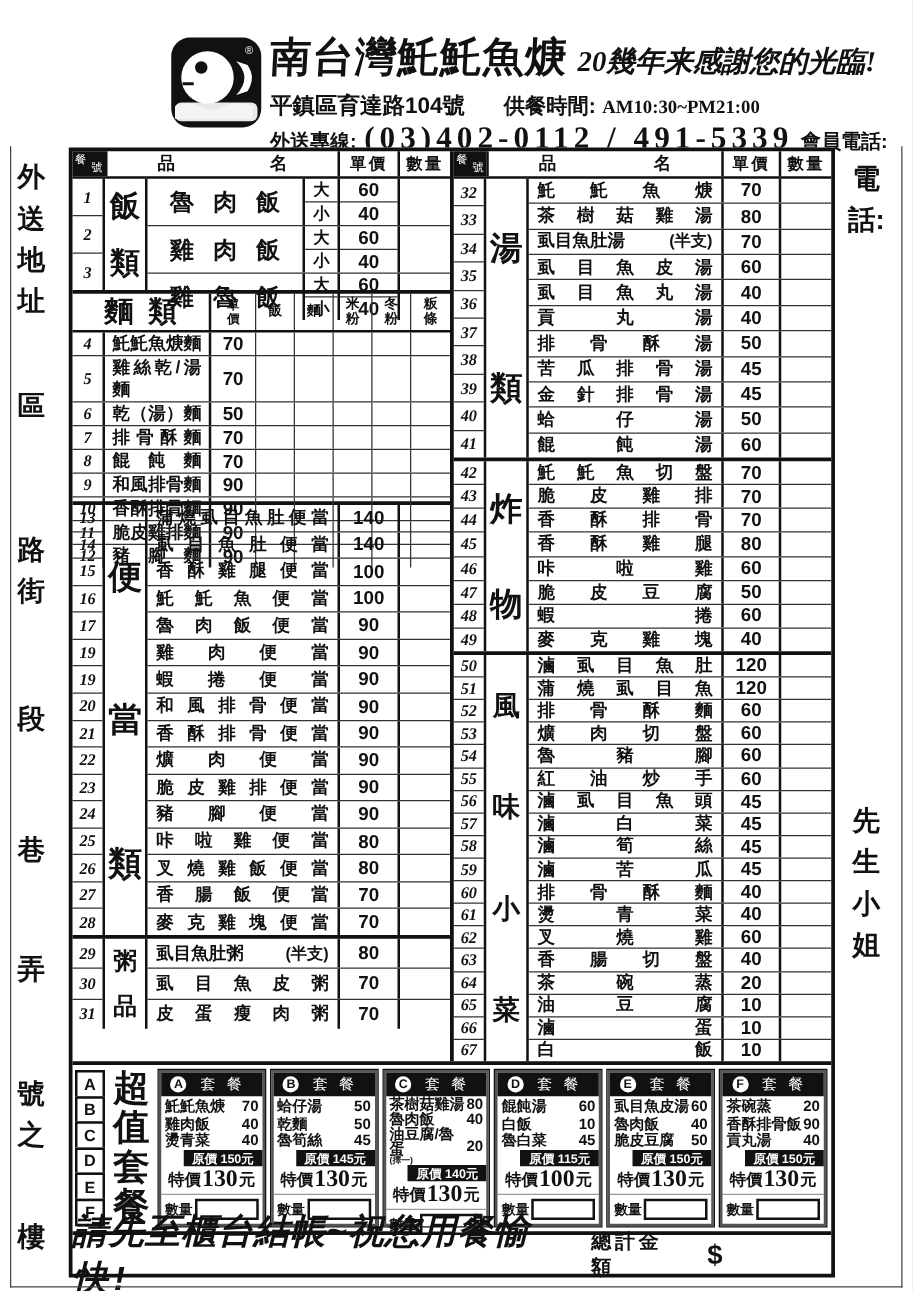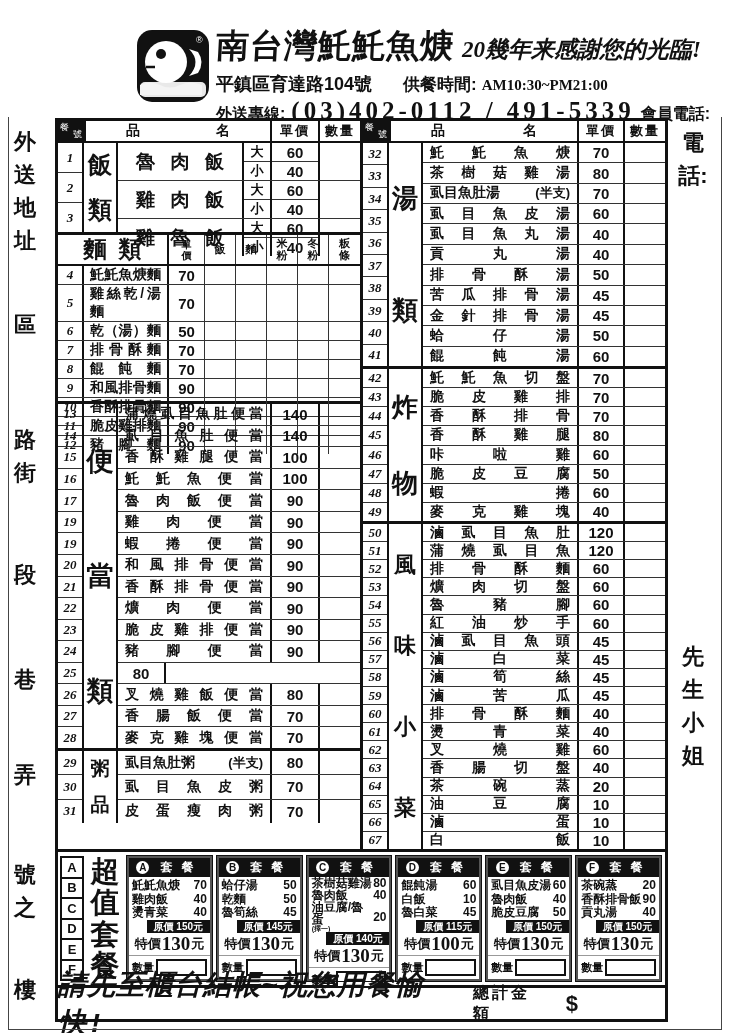--- a/index.html
+++ b/index.html
@@ -102,21 +102,21 @@
   
   .combo { height:136px; border-top:3px solid #111; display:flex; padding:4px 4px 4px 2px; }
   .cletters { width:24px; display:flex; flex-direction:column; margin-right:2px; }
   .lcell { flex:1; border:2px solid #111; margin-top:-2px; display:flex; align-items:center; justify-content:center; font-weight:bold; font-size:13px; background:#fff; }
   .lcell:first-child { margin-top:0; }
   .ctitle { width:38px; display:flex; flex-direction:column; align-items:center; justify-content:space-between; font-size:29px; font-weight:900; line-height:1; padding:1px 0; }
   .cards { flex:1; display:flex; gap:5px; padding-left:3px; }
   .card { flex:1; border:2px solid #555; outline:1px solid #111; display:flex; flex-direction:column; background:#fff; min-width:0; }
   .chead { height:19px; background:#111; color:#fff; display:flex; align-items:center; justify-content:center; gap:5px; flex:none; }
   .clet { width:13px; height:13px; border-radius:50%; background:#fff; color:#111; font-size:10px; font-weight:900; display:flex; align-items:center; justify-content:center; }
-  .cword { font-size:12px; font-weight:bold; letter-spacing:9px; padding-left:6px; }
+  .cword { font-size:12px; font-weight:normal; letter-spacing:9px; padding-left:6px; }
   .citems { flex:1; display:flex; flex-direction:column; justify-content:space-evenly; padding:0 3px; }
   .citem { display:flex; justify-content:space-between; align-items:center; font-size:12px; font-weight:bold; line-height:1; }
   .cnamewrap { display:flex; flex-direction:column; min-width:0; }
   .cnote { font-size:7px; font-weight:bold; }
   .corig { height:13px; background:#111; color:#fff; font-size:10px; font-weight:bold; display:flex; align-items:center; justify-content:center; width:78%; align-self:flex-end; flex:none; }
   .cspec { height:23px; display:flex; align-items:center; justify-content:center; font-weight:900; gap:1px; flex:none; border-bottom:1px solid #999; }
   .cspec .sl { font-size:13px; } .cspec .sv { font-size:19px; font-family:"Liberation Serif", serif; } .cspec .su { font-size:13px; }
   .cqty { height:23px; display:flex; align-items:center; padding:2px 3px; gap:2px; font-size:11px; font-weight:bold; flex:none; }
   .cbox { flex:1; height:17px; border:2px solid #111; background:#fff; }
 
@@ -488,20 +488,23 @@
                 <div class="iqty"></div>
               </div>
               <div class="irow">
                 <div class="iname just">
                   <span class="nm">豬腳便當</span>
                 </div>
                 <div class="iprice">90</div>
                 <div class="iqty"></div>
               </div>
               <div class="irow">
+                <div class="iname just">
+                  <span class="nm">咔啦雞便當</span>
+                </div>
                 <div class="iprice">80</div>
                 <div class="iqty"></div>
               </div>
               <div class="irow">
                 <div class="iname just">
                   <span class="nm">叉燒雞飯便當</span>
                 </div>
                 <div class="iprice">80</div>
                 <div class="iqty"></div>
               </div>

